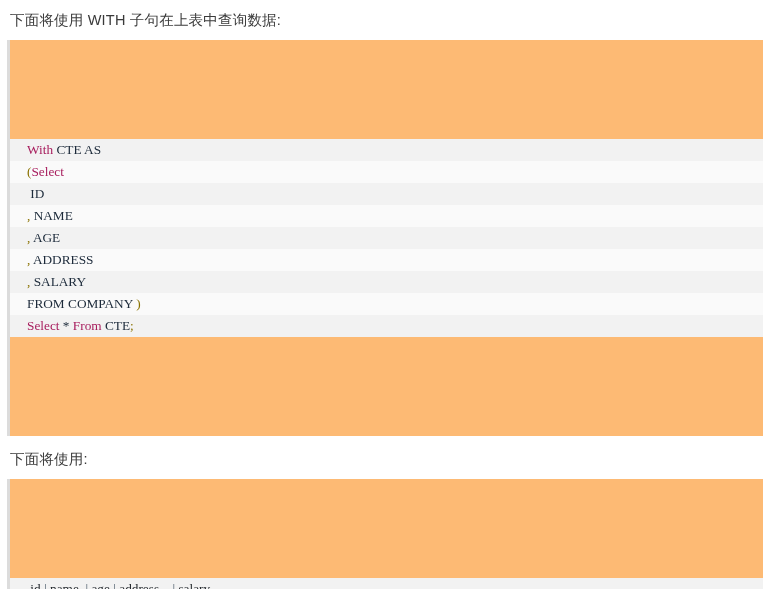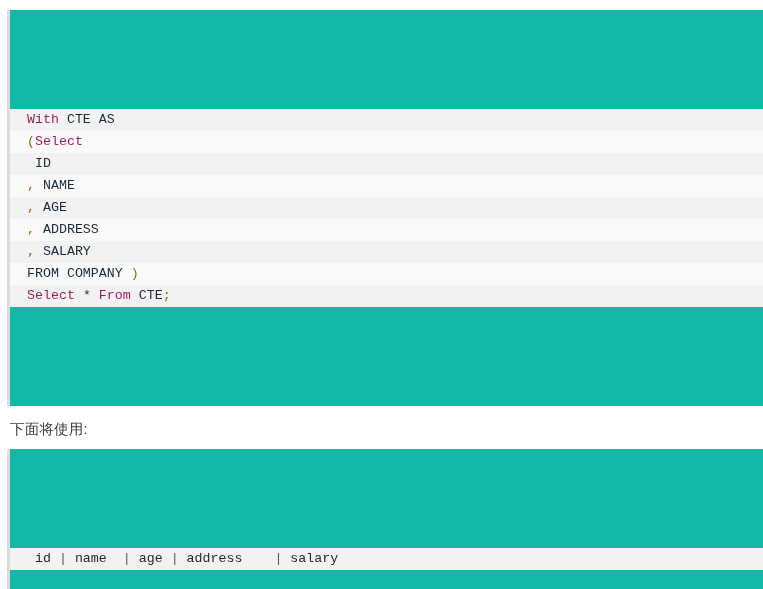--- a/index.html
+++ b/index.html
@@ -31,22 +31,22 @@
     margin: 0;
     letter-spacing: 0.2px;
   }
   .para-1 { padding-top: 10px; }
   .para-2 { padding-top: 13px; }
 
   
   .codeblock {
     margin: 10px 0 0 7px;
     border-left: 3px solid #dcdcdc;
-    background: #14b8a6;
-    font-family: Liberation Mono, monospace;
+    background: #fdba74;
+    font-family: Liberation Serif, serif;
     font-size: 13.3px;
     line-height: 22px;
     white-space: pre;
     overflow: hidden;
   }
   .codeblock .pad-top,
   .codeblock .pad-bot {
     height: 11px;
     line-height: 11px;
   }
@@ -63,20 +63,21 @@
   .id   { color: #1c2a3a; }     
   .punc { color: #8a7200; }     
   .pipe { color: #4a5a6a; }     
   .plain{ color: #24292e; }
 </style>
 </head>
 <body>
 
 <div class="page">
 
+  <p class="para para-1">下面将使用 WITH 子句在上表中查询数据:</p>
 
   <div class="codeblock">
     <div class="pad-top"></div>
     <div id="code-lines"><div class="cline odd"><span class="kw">With</span><span class="plain"> </span><span class="id">CTE AS</span></div><div class="cline even"><span class="punc">(</span><span class="kw">Select</span></div><div class="cline odd"><span class="id"> ID</span></div><div class="cline even"><span class="punc">,</span><span class="id"> NAME</span></div><div class="cline odd"><span class="punc">,</span><span class="id"> AGE</span></div><div class="cline even"><span class="punc">,</span><span class="id"> ADDRESS</span></div><div class="cline odd"><span class="punc">,</span><span class="id"> SALARY</span></div><div class="cline even"><span class="id">FROM COMPANY </span><span class="punc">)</span></div><div class="cline odd"><span class="kw">Select</span><span class="plain"> </span><span class="id">*</span><span class="plain"> </span><span class="kw">From</span><span class="plain"> </span><span class="id">CTE</span><span class="punc">;</span></div></div>
     <div class="pad-bot"></div>
   </div>
 
   <p class="para para-2">下面将使用:</p>
 
   <div class="codeblock">

